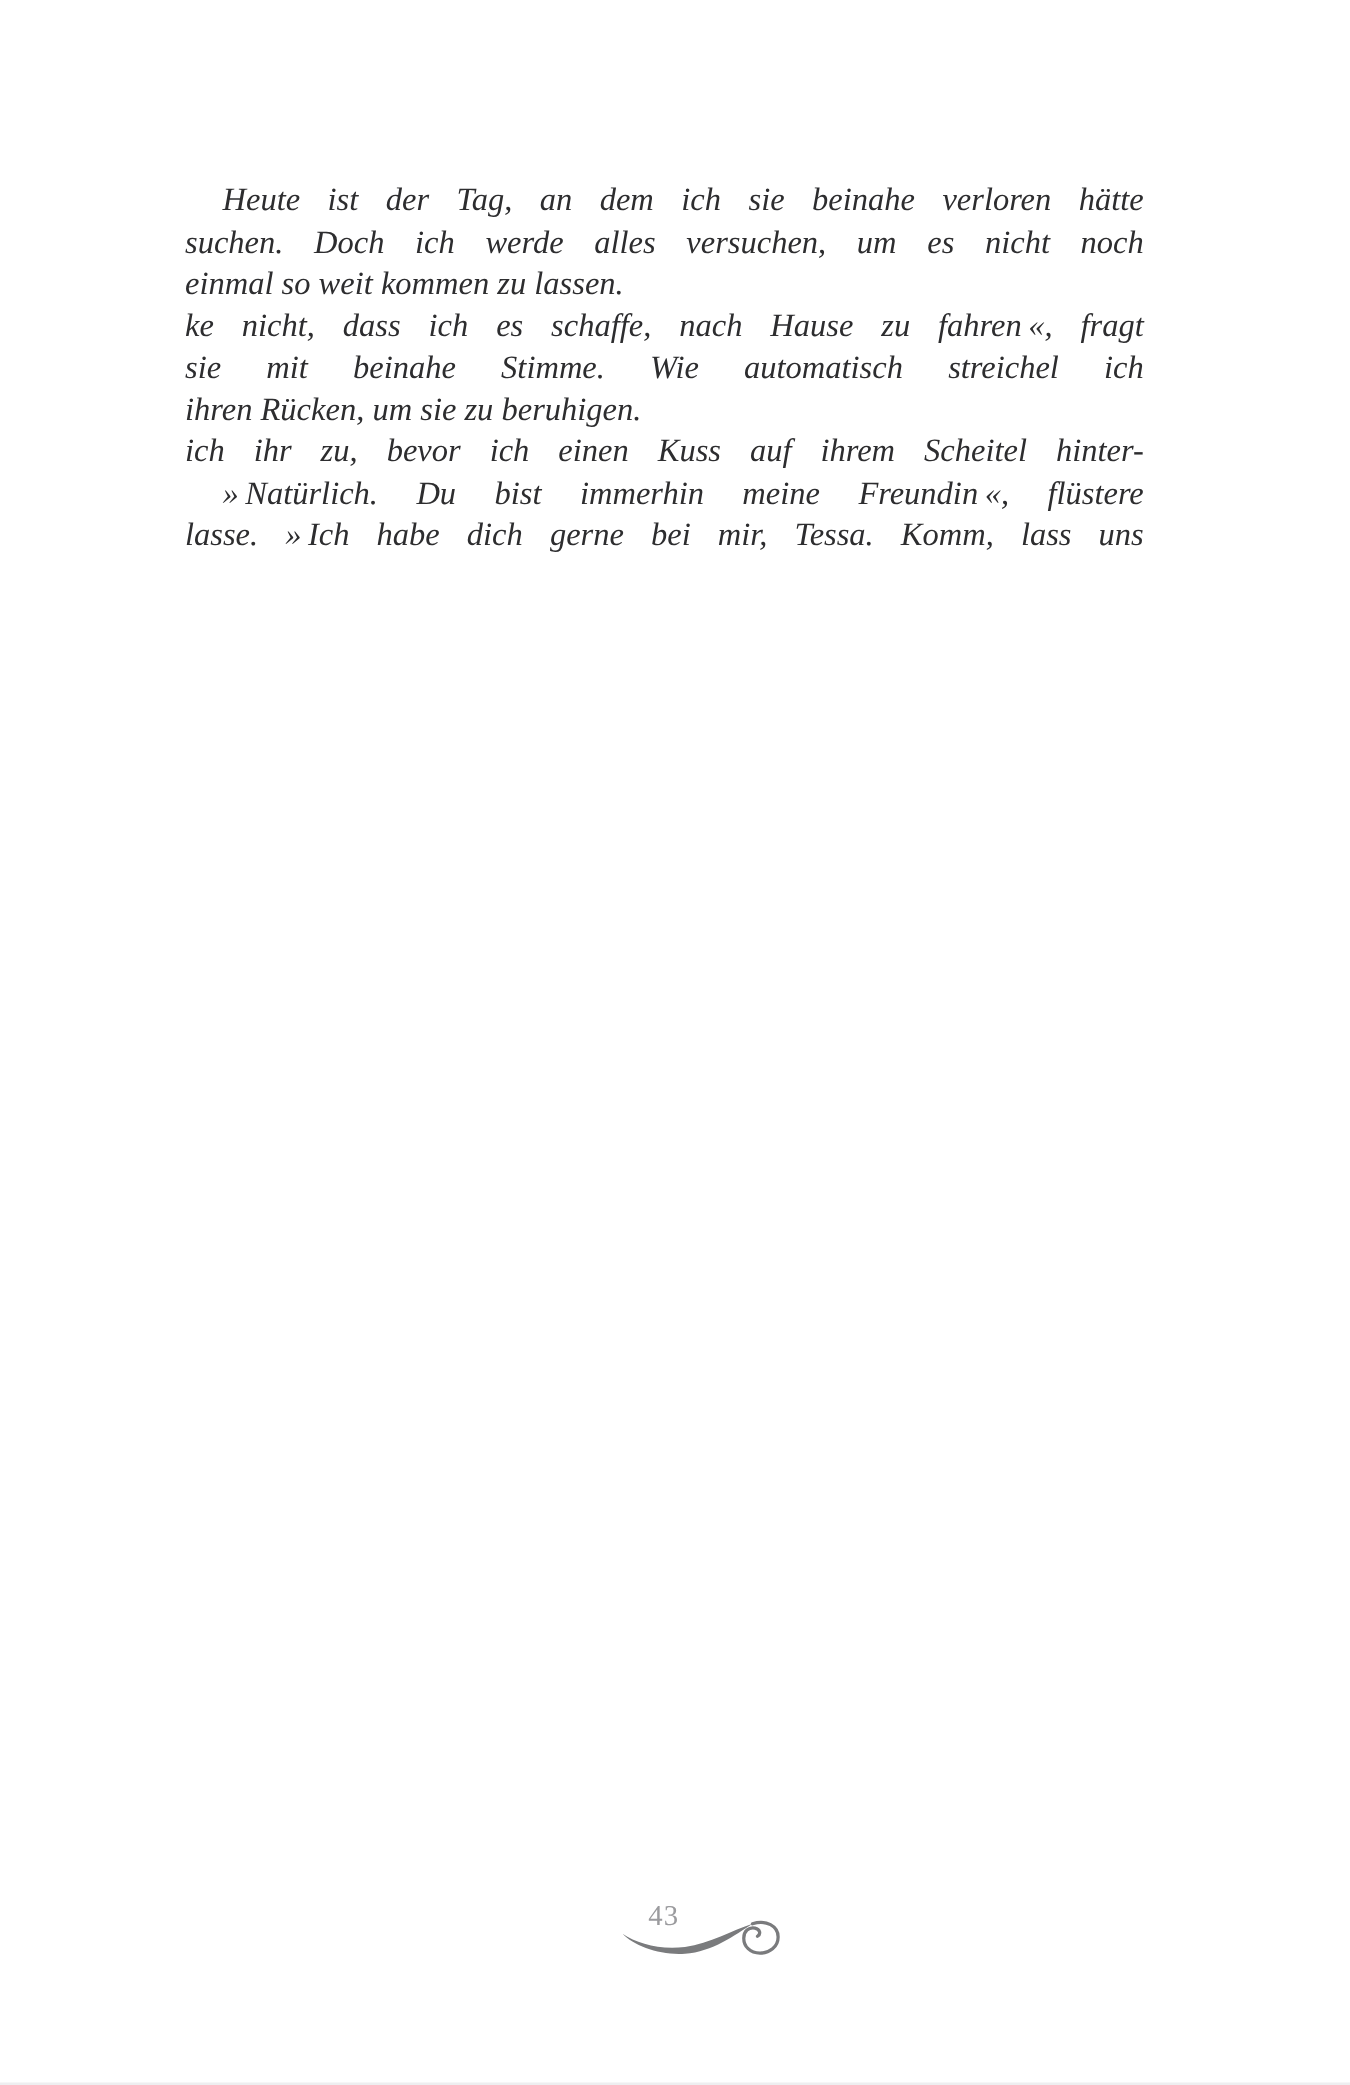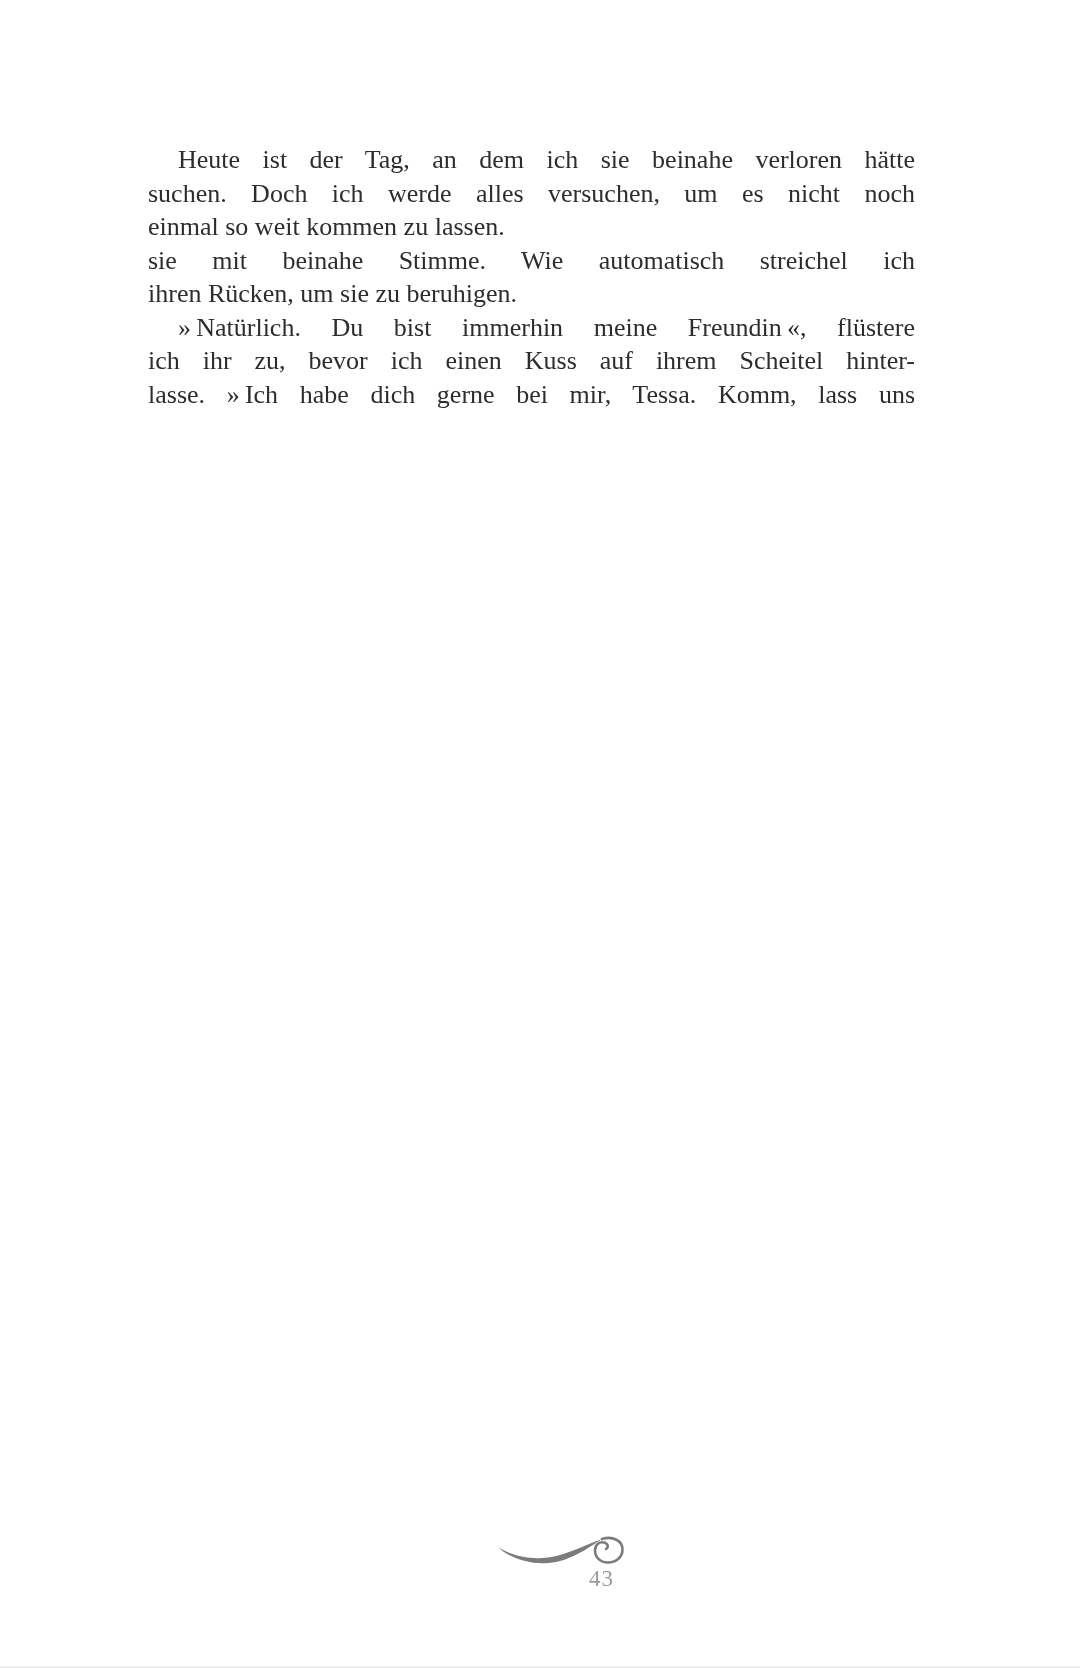--- a/index.html
+++ b/index.html
@@ -20,45 +20,45 @@
     left: 148px;
     top: 143px;
     width: 767px;
     font-size: 26px;
     line-height: 33.5px;
     color: #2d2d2f;
   }
   .text-block p {
     margin: 0;
     padding: 0;
+    font-style: italic;
   }
   .line {
     text-align: justify;
     text-align-last: justify;
     text-justify: inter-word;
     white-space: normal;
   }
   .line.first {
     text-indent: 30px;
   }
   .line.last {
     text-align: center;
     text-align-last: left;
   }
   .page-number {
     position: absolute;
     left: 448px;
     top: 1521px;
     width: 166px;
-    text-align: right;
+    text-align: center;
     font-size: 23px;
     line-height: 1;
     letter-spacing: 1px;
     color: #9b9b9e;
-    margin-top: 46px;
   }
   .flourish {
     position: absolute;
     left: 488px;
     top: 1532px;
     width: 145px;
     height: 45px;
   }
   .bottom-edge {
     position: absolute;
@@ -74,26 +74,27 @@
 
 <div class="page">
 
   <div class="text-block">
     <p>
       <span class="line first" style="display:block">Heute ist der Tag, an dem ich sie beinahe verloren hätte</span>
       <span class="line" style="display:block">suchen. Doch ich werde alles versuchen, um es nicht noch</span>
       <span class="line last" style="display:block">einmal so weit kommen zu lassen.</span>
     </p>
     <p>
+      <span class="line" style="display:block">ke nicht, dass ich es schaffe, nach Hause zu fahren «, fragt</span>
       <span class="line" style="display:block">sie mit beinahe Stimme. Wie automatisch streichel ich</span>
       <span class="line last" style="display:block">ihren Rücken, um sie zu beruhigen.</span>
     </p>
     <p>
+      <span class="line" style="display:block">ich ihr zu, bevor ich einen Kuss auf ihrem Scheitel hinter-</span>
       <span class="line first" style="display:block">» Natürlich. Du bist immerhin meine Freundin «, flüstere</span>
-      <span class="line" style="display:block">ich ihr zu, bevor ich einen Kuss auf ihrem Scheitel hinter-</span>
       <span class="line" style="display:block">lasse. » Ich habe dich gerne bei mir, Tessa. Komm, lass uns</span>
     </p>
   </div>
 
   <div class="page-number">43</div>
 
   <svg class="flourish" viewBox="0 0 145 45" xmlns="http://www.w3.org/2000/svg" aria-hidden="true">
     <path d="M10,15 C 22,23 40,28 60,25.5 C 80,23 98,12 114,7
              C 100,16 82,29.5 60,31 C 40,32.5 19,24.5 10,15 Z" fill="#7a7b7d" stroke="none"></path>
     <path d="M114,7 C 125,3.5 134.5,9 134.5,17.5

